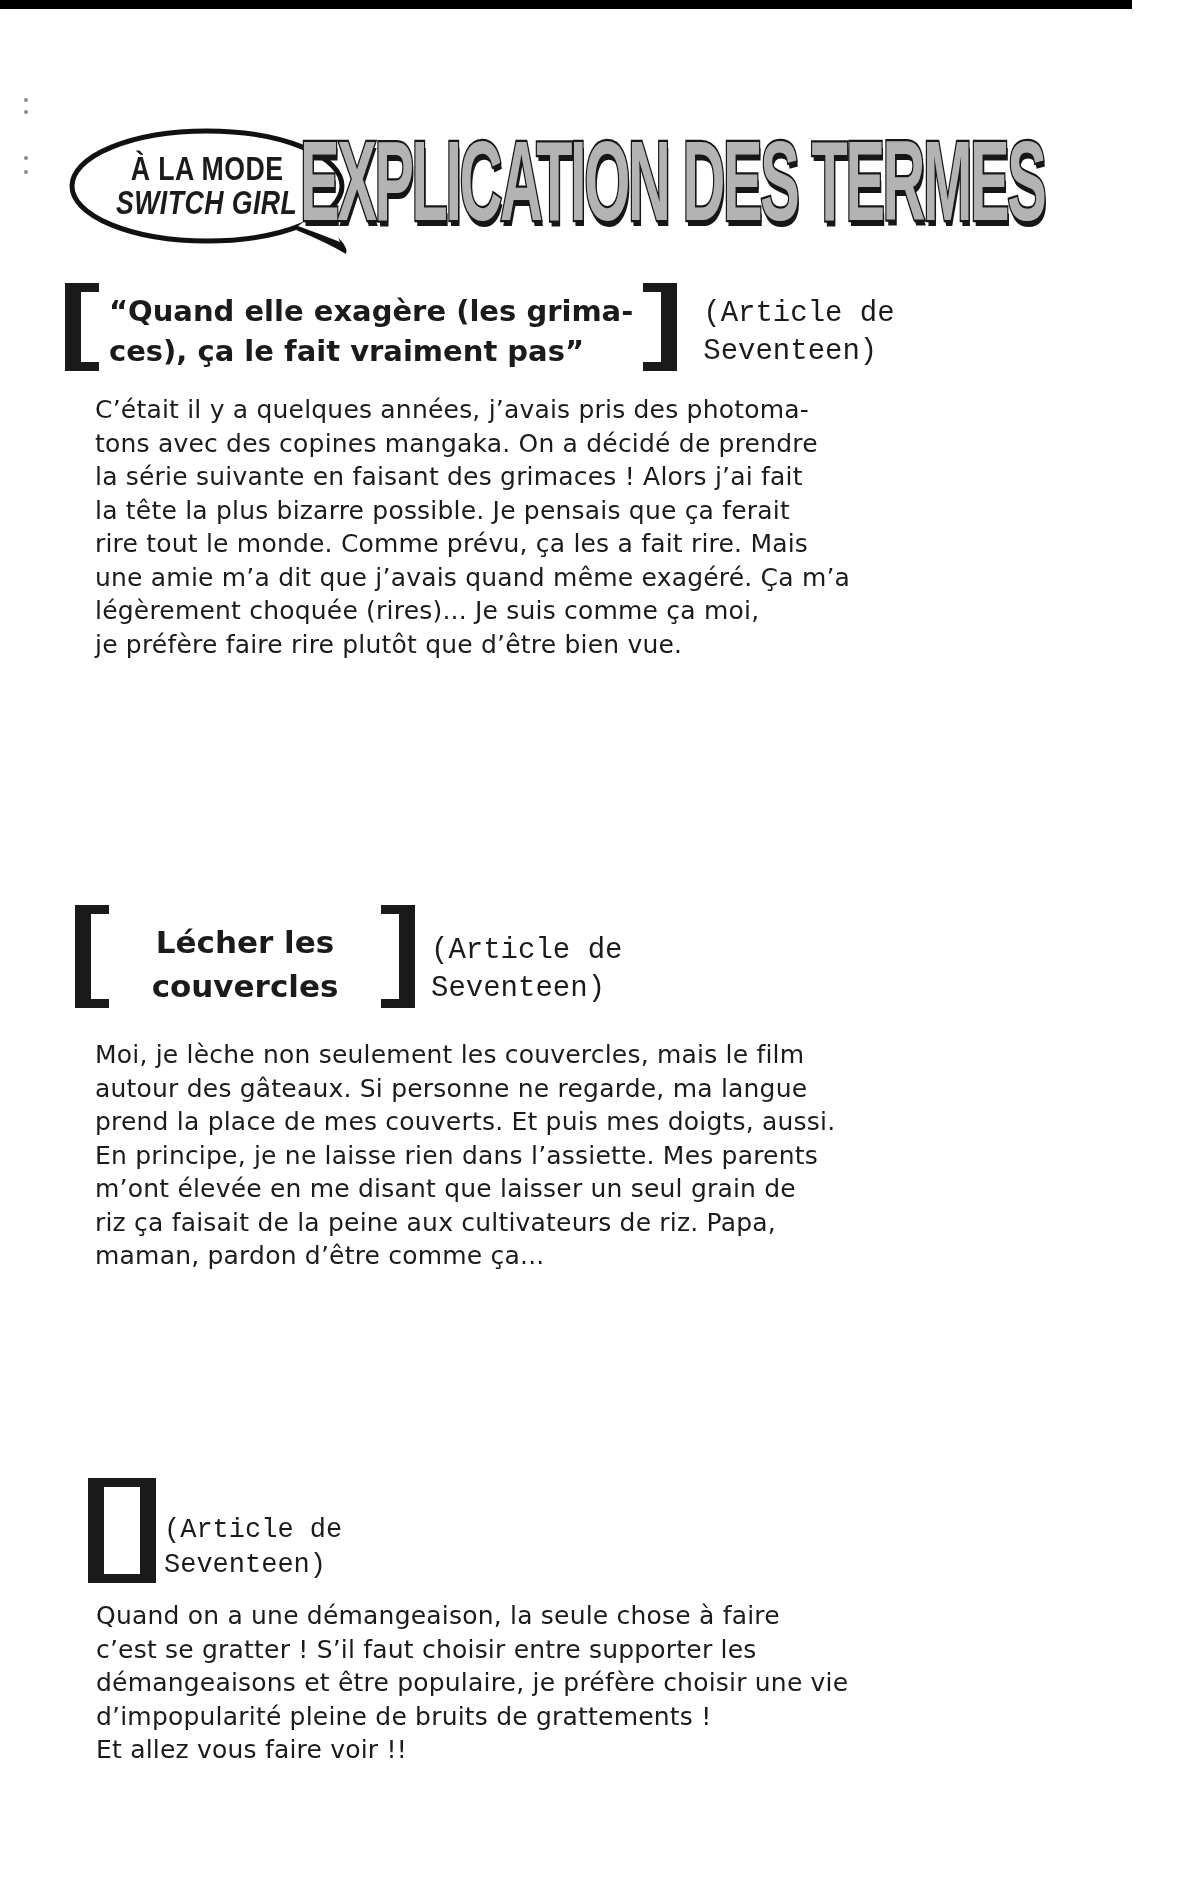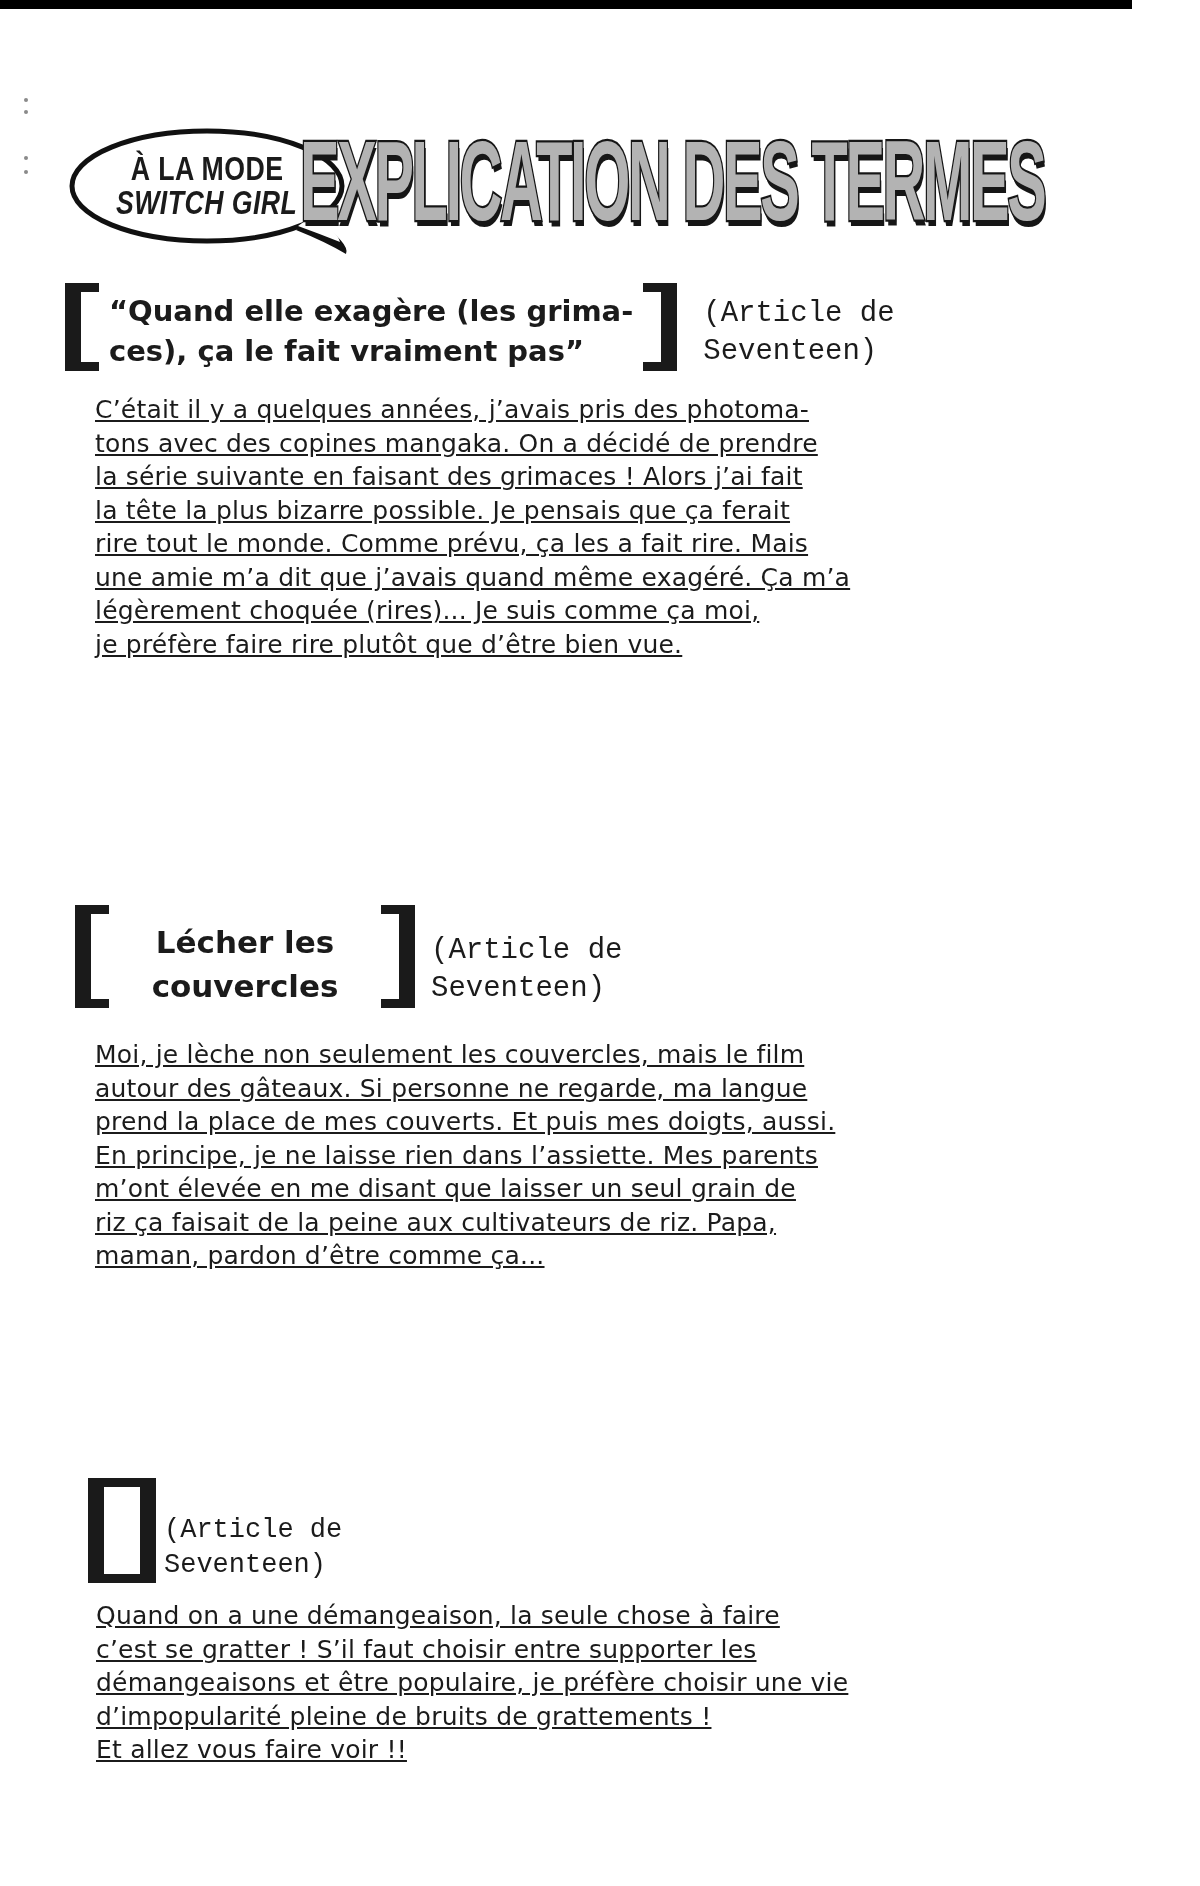--- a/index.html
+++ b/index.html
@@ -78,21 +78,20 @@
   .source{
     font-family:Liberation Mono, monospace;
     white-space:pre;
   }
   .body-text{
     font-family:"DejaVu Sans",sans-serif;
     font-size:25px;line-height:33.5px;
     letter-spacing:0.2px;
     white-space:pre;
     margin:0;
-    text-decoration:underline;
   }
 
   
   .s1{top:283px;left:65px;}
   .s1 .bracket{height:88px;}
   .s1 .term-text{font-size:29px;line-height:40px;margin:0 10px;}
   .s1 .source{font-size:29px;line-height:38px;margin-left:26px;}
   .s1 .body-text{margin:22px 0 0 30px;}
 
   

